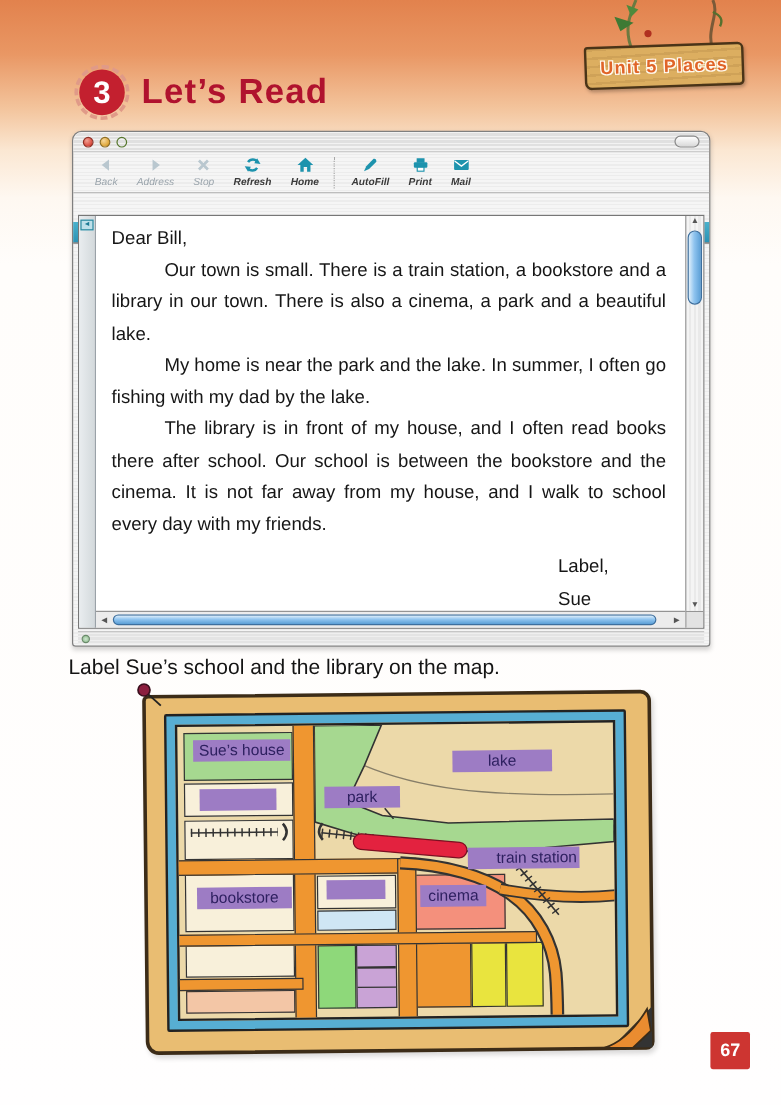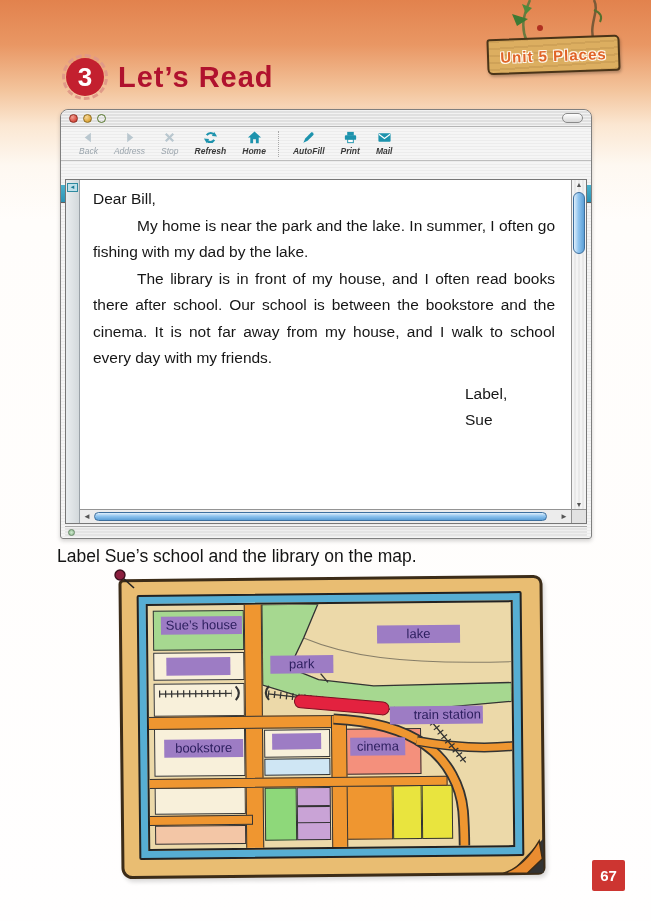--- a/index.html
+++ b/index.html
@@ -249,20 +249,21 @@
       <span class="goarrow"></span>
       <span class="golabel">go</span>
     </div>
   </div>
   <div class="content">
     <div class="pane-tab">
       <div class="collapse-icon">◄</div>
     </div>
     <div class="letter">
       <p class="salutation">Dear Bill,</p>
+      <p>Our town is small. There is a train station, a bookstore and a library in our town. There is also a cinema, a park and a beautiful lake.</p>
       <p>My home is near the park and the lake. In summer, I often go fishing with my dad by the lake.</p>
       <p>The library is in front of my house, and I often read books there after school. Our school is between the bookstore and the cinema. It is not far away from my house, and I walk to school every day with my friends.</p>
       <div class="closing">
         <div>Label,</div>
         <div>Sue</div>
       </div>
     </div>
     <div class="vscroll">
       <div class="varrow up">▲</div>
       <div class="vthumb"></div>

